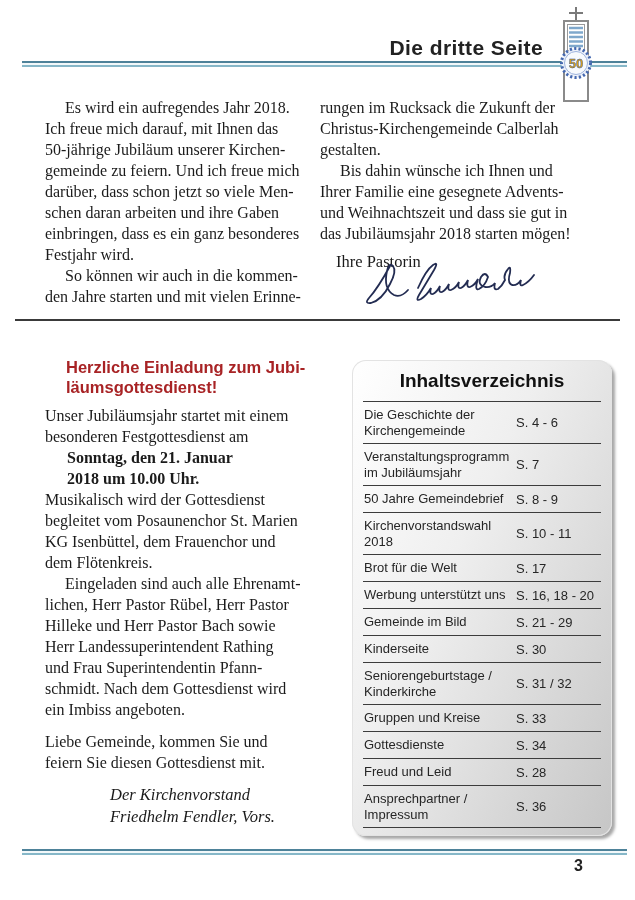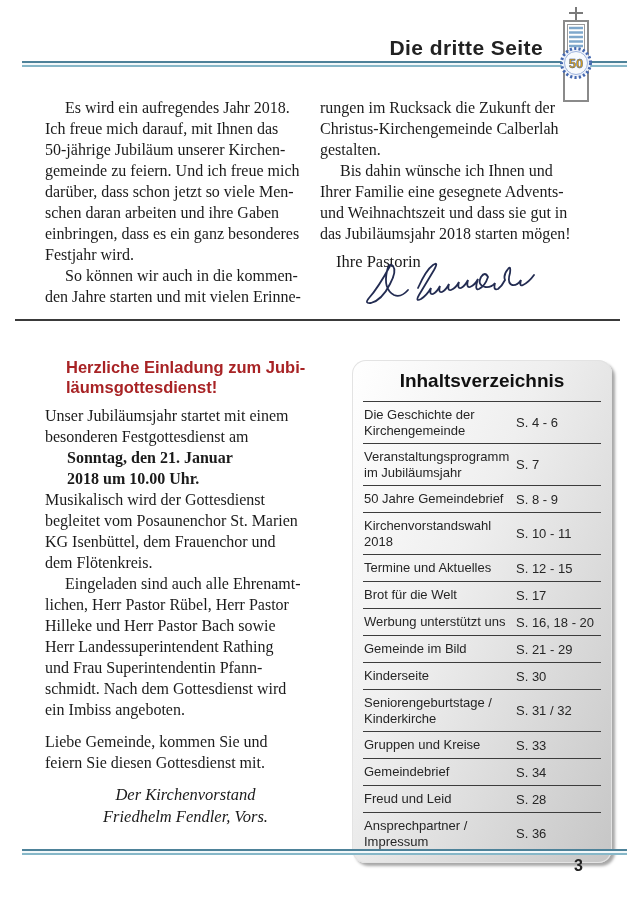--- a/index.html
+++ b/index.html
@@ -47,22 +47,22 @@
     top:357px;left:66px;width:265px;
     font-family:"Liberation Sans", sans-serif;
     font-weight:bold;font-size:16.5px;line-height:20px;
     white-space:pre;
   }
   .inv-para1{top:405px;left:45px;}
   .inv-date{top:447px;left:67px;font-weight:bold;}
   .inv-para2{top:489px;left:45px;}
   .inv-para3{top:731px;left:45px;}
   .inv-signoff{
-    top:784px;left:103px;
-    font-style:italic;font-size:16.5px;line-height:22px;white-space:pre;text-align:center;
+    top:784px;left:110px;
+    font-style:italic;font-size:16.5px;line-height:22px;white-space:pre;
   }
 
   
   .toc-box{
     top:360px;left:352px;width:260px;
     background:linear-gradient(115deg,#ffffff 0%,#efefef 40%,#c6c6c6 100%);
     border-radius:14px;
     box-shadow:3px 3px 3px rgba(0,0,0,0.35), inset 0 0 0 1px #e3e3e3;
     font-family:"Liberation Sans", sans-serif;
     padding:10px 11px 8px 11px;box-sizing:border-box;
@@ -182,24 +182,20 @@
       <div class="toc-row">
         <span class="toc-label">50 Jahre Gemeindebrief</span>
         <span class="toc-pages">S. 8 - 9</span>
       </div>
 
       <div class="toc-row">
         <span class="toc-label">Kirchenvorstandswahl 2018</span>
         <span class="toc-pages">S. 10 - 11</span>
       </div>
 
-      <div class="toc-row">
-        <span class="toc-label">Termine und Aktuelles</span>
-        <span class="toc-pages">S. 12 - 15</span>
-      </div>
 
       <div class="toc-row">
         <span class="toc-label">Brot für die Welt</span>
         <span class="toc-pages">S. 17</span>
       </div>
 
       <div class="toc-row">
         <span class="toc-label">Werbung unterstützt uns</span>
         <span class="toc-pages">S. 16, 18 - 20</span>
       </div>
@@ -218,21 +214,21 @@
         <span class="toc-label">Seniorengeburtstage / Kinderkirche</span>
         <span class="toc-pages">S. 31 / 32</span>
       </div>
 
       <div class="toc-row">
         <span class="toc-label">Gruppen und Kreise</span>
         <span class="toc-pages">S. 33</span>
       </div>
 
       <div class="toc-row">
-        <span class="toc-label">Gemeindebrief</span>
+        <span class="toc-label">Gottesdienste</span>
         <span class="toc-pages">S. 34</span>
       </div>
 
       <div class="toc-row">
         <span class="toc-label">Freud und Leid</span>
         <span class="toc-pages">S. 28</span>
       </div>
 
       <div class="toc-row">
         <span class="toc-label">Ansprechpartner / Impressum</span>

